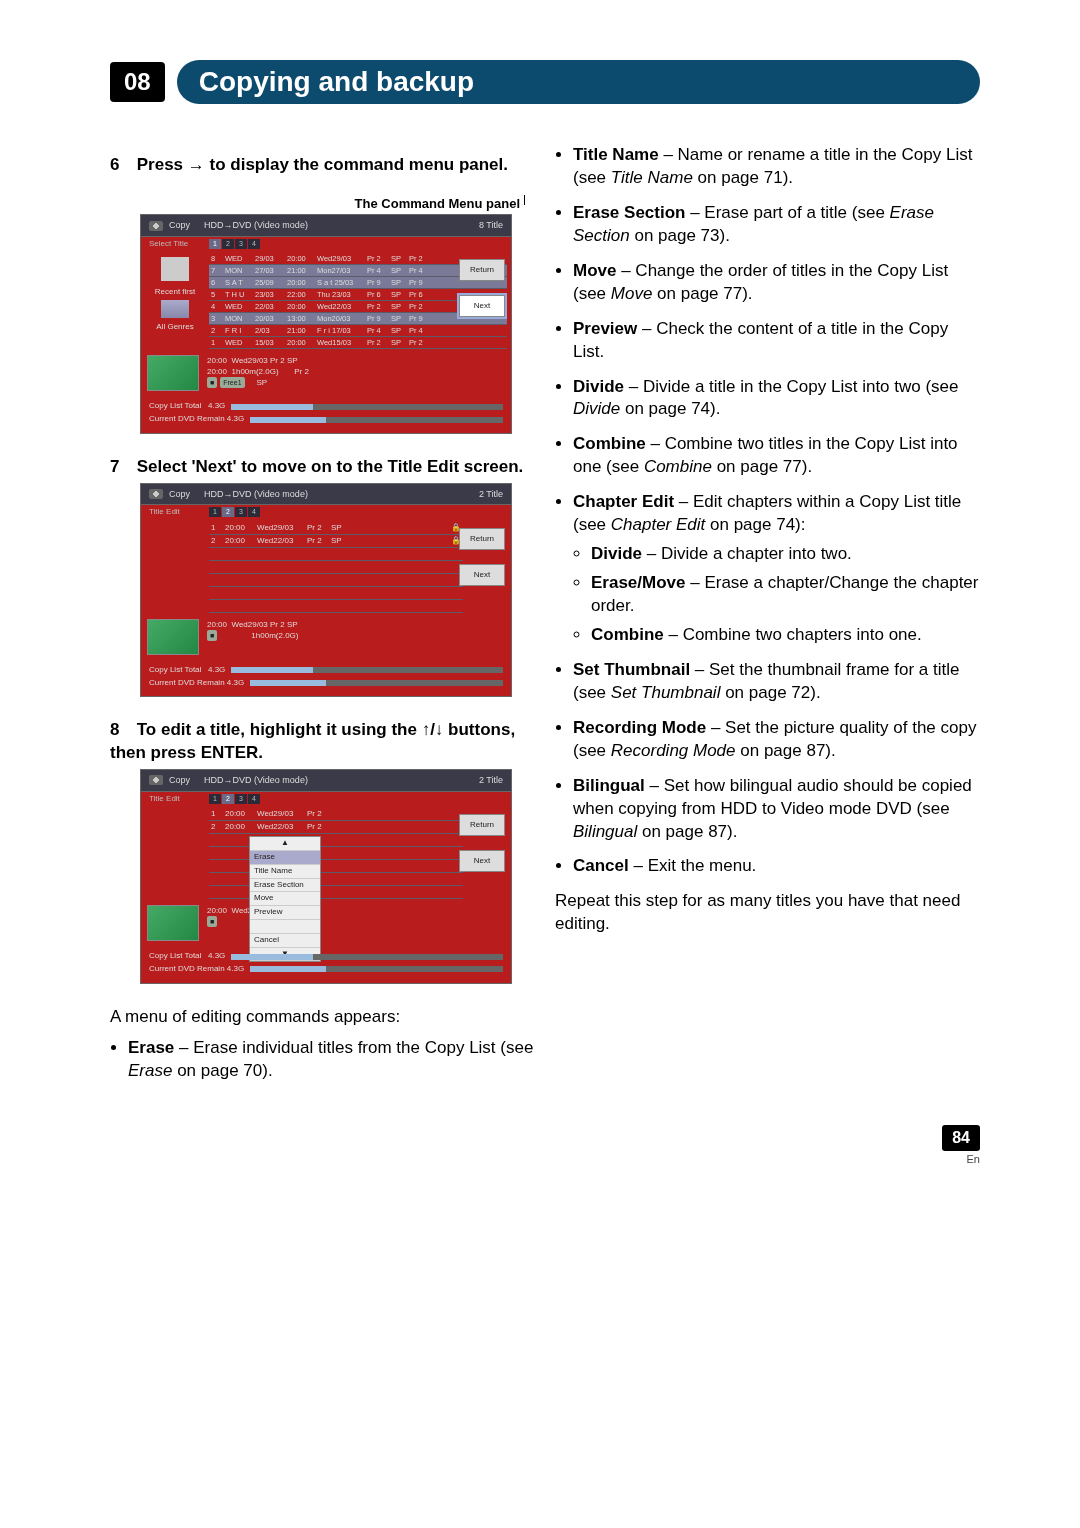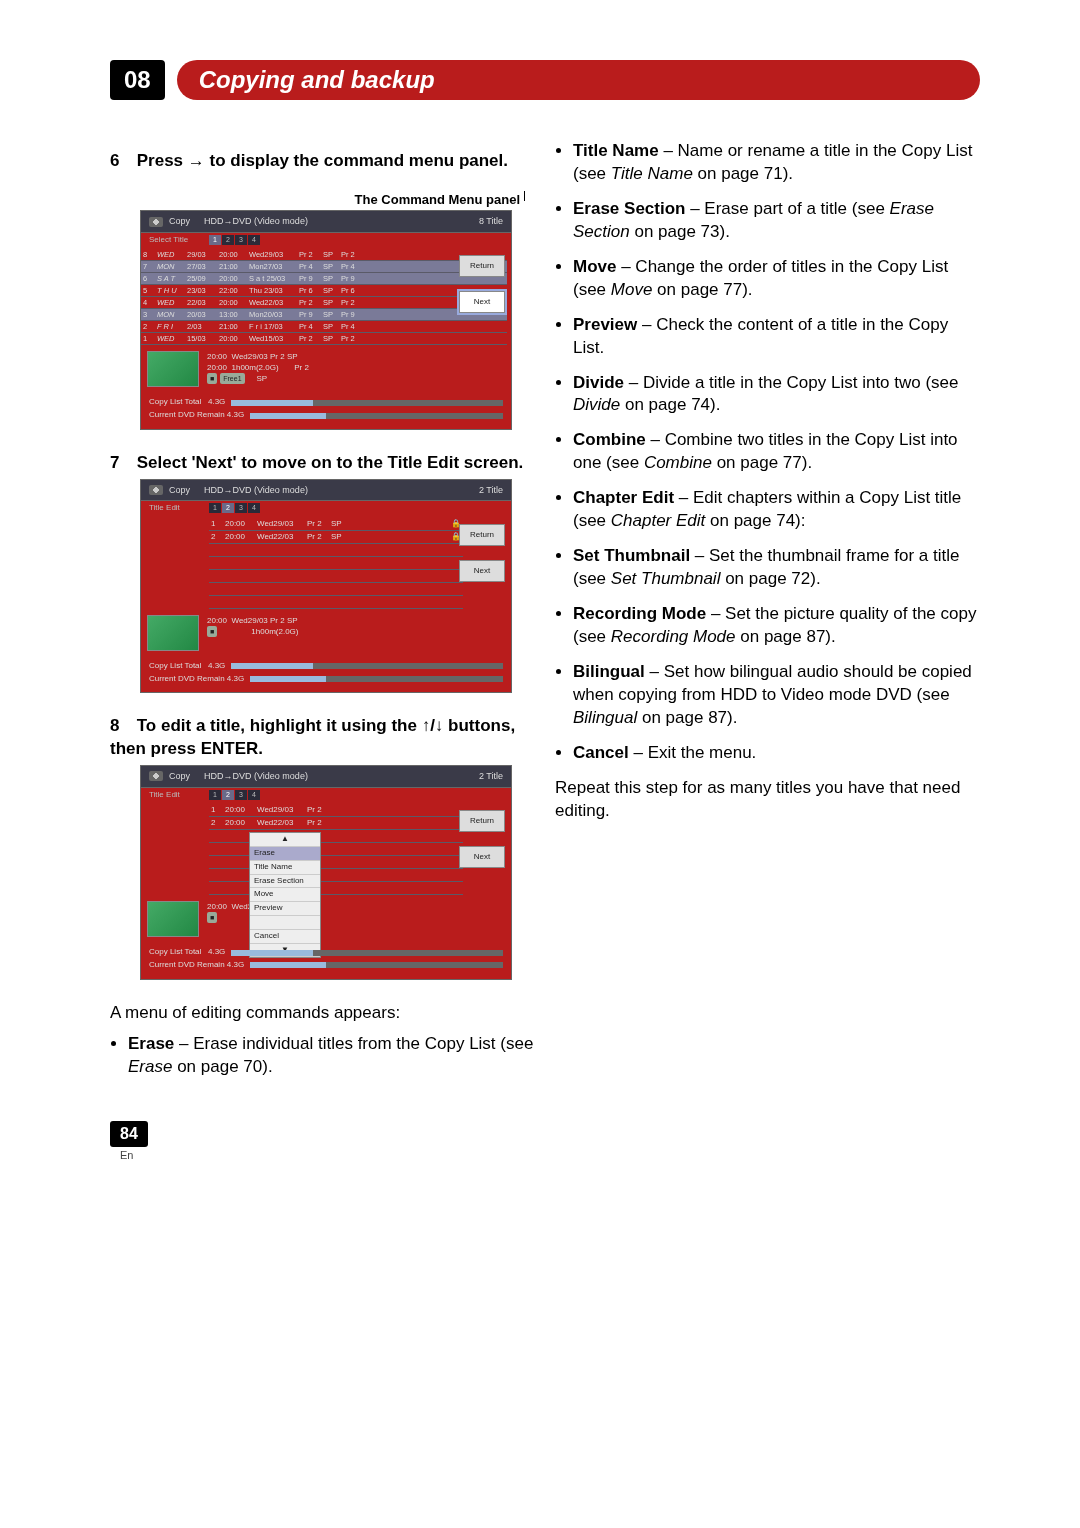--- a/index.html
+++ b/index.html
@@ -26,27 +26,26 @@
     background: #000;
     color: #fff;
     font-weight: bold;
     font-size: 24px;
     padding: 6px 14px;
     border-radius: 4px;
     margin-right: 12px;
   }
   .chapter-title-wrap {
     flex: 1;
-    background: #b91c1c;
+    background: #0c4a6e;
     color: #fff;
     font-weight: bold;
-    font-size: 24px;
+    font-size: 28px;
     border-radius: 22px;
     padding: 6px 22px;
-    font-style: italic;
   }
   .columns {
     display: flex;
     gap: 20px;
     justify-content: flex-end;
   }
   .col {
     flex: 1;
     font-size: 17px;
     line-height: 1.35;
@@ -141,21 +140,21 @@
     display: flex;
     gap: 4px;
     padding: 0 2px;
     font-size: 7.5px;
     border-bottom: 1px solid #5a5a68;
     line-height: 11px;
     white-space: nowrap;
   }
   .osd-row.sel { background:#7a7a98; }
   .osd-row span { overflow:hidden; }
-  .c-n{width:10px;} .c-d{width:26px;font-style:italic;} .c-dt{width:28px;} .c-t{width:26px;} .c-nm{width:46px;}
+  .c-n{width:10px;} .c-d{width:26px;} .c-dt{width:28px;} .c-t{width:26px;} .c-nm{width:46px;}
   .c-p{width:20px;} .c-q{width:14px;} .c-p2{width:20px;}
   .osd-cmd {
     position:absolute;
     right:6px;
     top:44px;
     display:flex;
     flex-direction:column;
     gap:14px;
   }
   .osd-btn {
@@ -211,20 +210,21 @@
     display:inline-block;
     background:#000;
     color:#fff;
     font-weight:bold;
     font-size:16px;
     padding:4px 10px;
     border-radius:3px;
   }
   .page-foot {
     margin-top: 30px;
+    text-align: right;
   }
   .page-foot .lang { font-size:11px; color:#444; margin-top:2px; margin-left:10px; }
   .body-text { margin: 8px 0; }
   .popup {
     position:absolute;
     left:108px; top:30px;
     width:70px;
     background:#eee;
     color:#222;
     font-size:8px;
@@ -276,20 +276,26 @@
           <div class="mode">HDD→DVD (Video mode)</div>
           <div class="tcount">8  Title</div>
         </div>
         <div class="osd-sub">
           <div class="left">Select Title</div>
           <div class="pager">
             <span class="pg-box active">1</span><span class="pg-box">2</span><span class="pg-box">3</span><span class="pg-box">4</span>
           </div>
         </div>
         <div class="osd-body">
+          <div class="osd-left">
+            <div class="box"></div>
+            <div>Recent first</div>
+            <div class="box2"></div>
+            <div>All Genres</div>
+          </div>
           <div class="osd-table" id="osd1-table">
               <div class="osd-row">
                 <span class="c-n">8</span>
                 <span class="c-d">WED</span>
                 <span class="c-dt">29/03</span>
                 <span class="c-t">20:00</span>
                 <span class="c-nm">Wed29/03</span>
                 <span class="c-p">Pr 2</span>
                 <span class="c-q">SP</span>
                 <span class="c-p2">Pr 2</span>
@@ -537,21 +543,25 @@
     </div>
 
     <div class="col">
       <ul class="cmds" id="right-list">
           <li><span class="b">Title Name</span> – Name or rename a title in the Copy List (see <span class="i">Title Name</span> on page 71).</li>
           <li><span class="b">Erase Section</span> – Erase part of a title (see <span class="i">Erase Section</span> on page 73).</li>
           <li><span class="b">Move</span> – Change the order of titles in the Copy List (see <span class="i">Move</span> on page 77).</li>
           <li><span class="b">Preview</span> – Check the content of a title in the Copy List.</li>
           <li><span class="b">Divide</span> – Divide a title in the Copy List into two (see <span class="i">Divide</span> on page 74).</li>
           <li><span class="b">Combine</span> – Combine two titles in the Copy List into one (see <span class="i">Combine</span> on page 77).</li>
-          <li><span class="b">Chapter Edit</span> – Edit chapters within a Copy List title (see <span class="i">Chapter Edit</span> on page 74):</li>
+          <li><span class="b">Chapter Edit</span> – Edit chapters within a Copy List title (see <span class="i">Chapter Edit</span> on page 74):<ul class="sub">
+              <li><span class="b">Divide</span> – Divide a chapter into two.</li>
+              <li><span class="b">Erase/Move</span> – Erase a chapter/Change the chapter order.</li>
+              <li><span class="b">Combine</span> – Combine two chapters into one.</li>
+            </ul></li>
           <li><span class="b">Set Thumbnail</span> – Set the thumbnail frame for a title (see <span class="i">Set Thumbnail</span> on page 72).</li>
           <li><span class="b">Recording Mode</span> – Set the picture quality of the copy (see <span class="i">Recording Mode</span> on page 87).</li>
           <li><span class="b">Bilingual</span> – Set how bilingual audio should be copied when copying from HDD to Video mode DVD (see <span class="i">Bilingual</span> on page 87).</li>
           <li><span class="b">Cancel</span> – Exit the menu.</li>
         </ul>
       <div class="body-text">Repeat this step for as many titles you have that need editing.</div>
     </div>
 
   </div>
 

